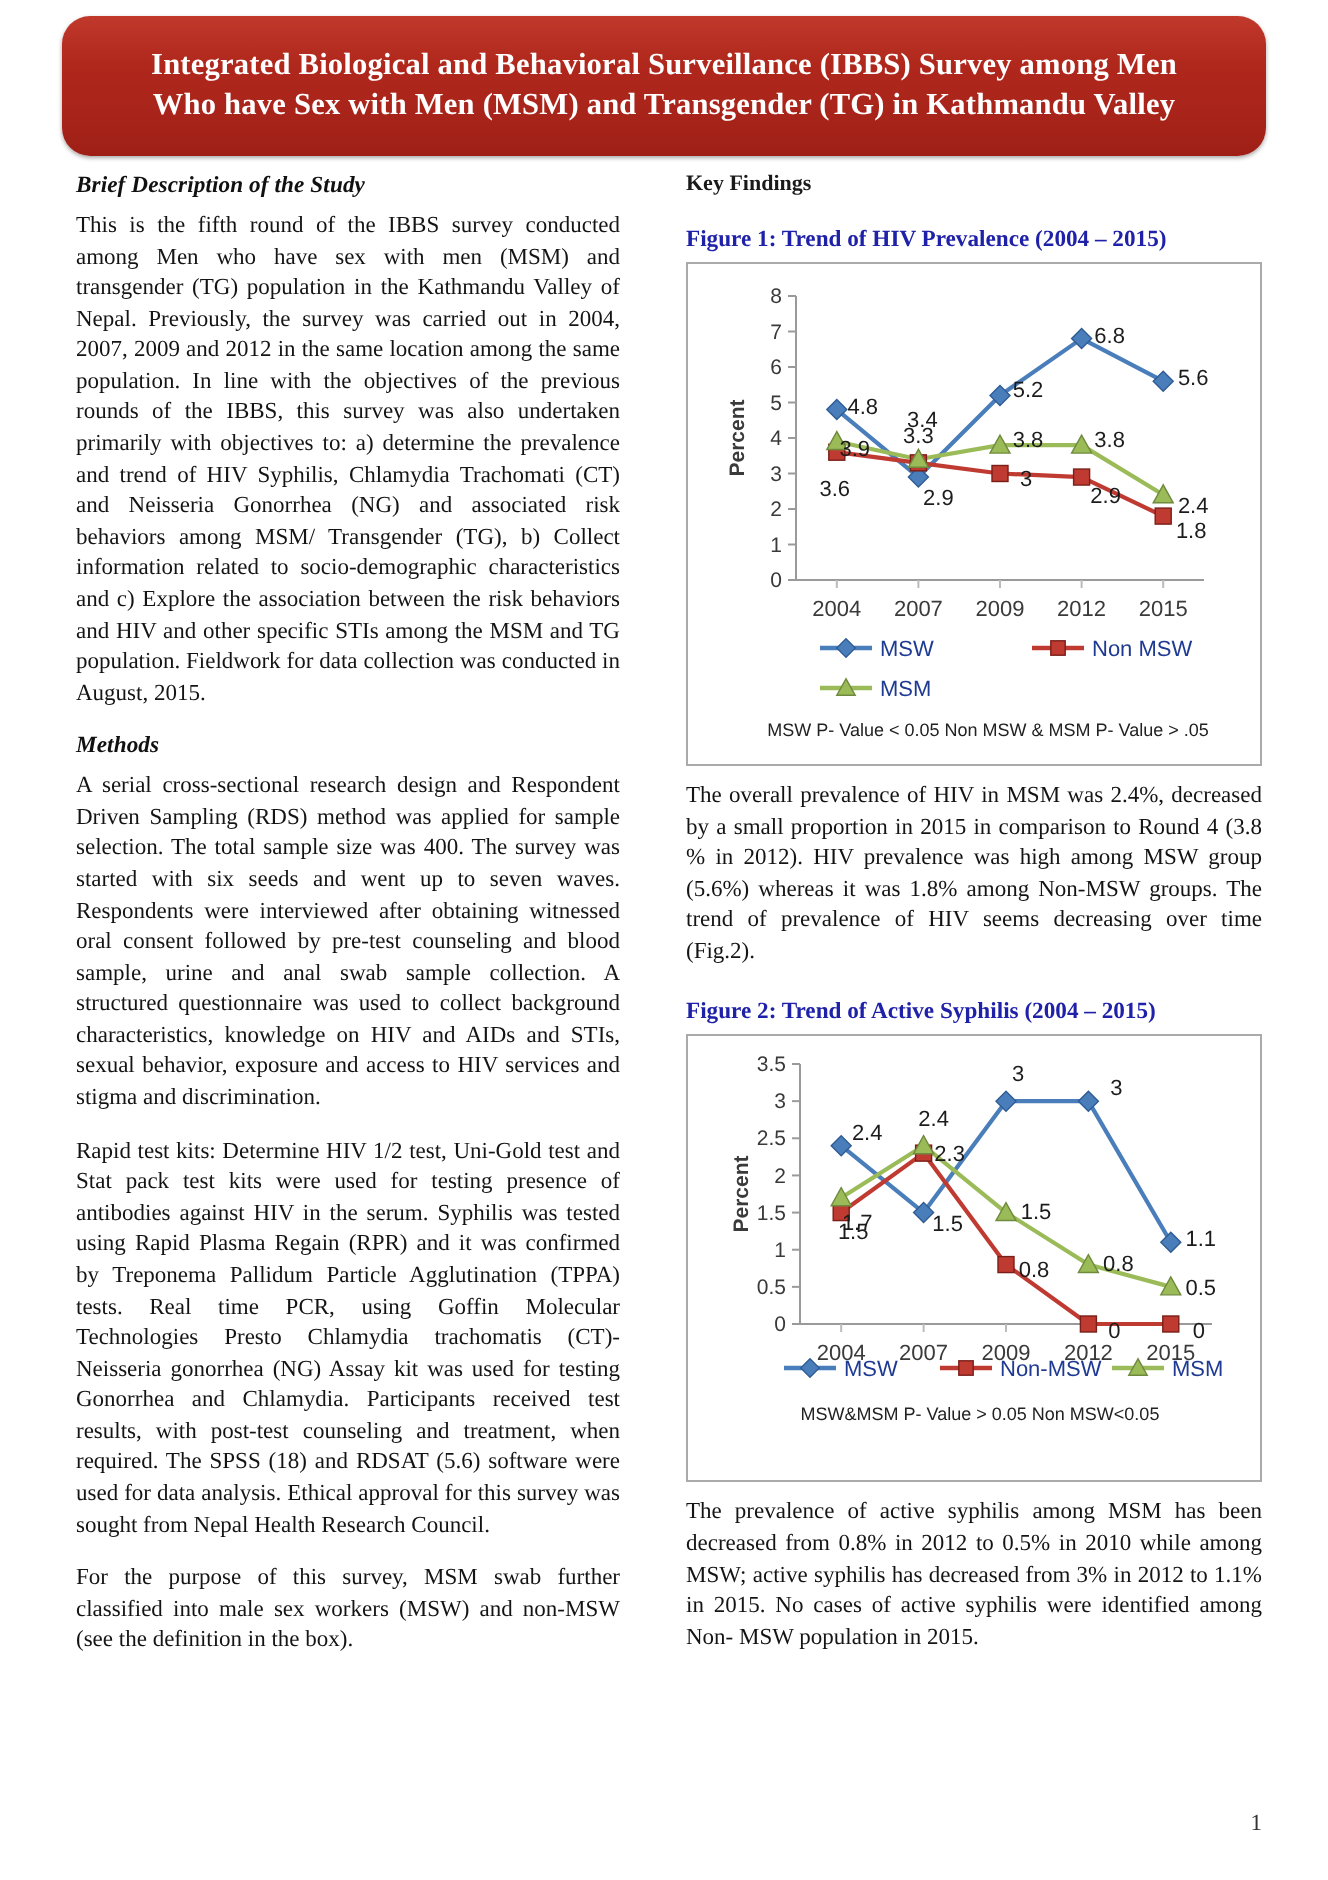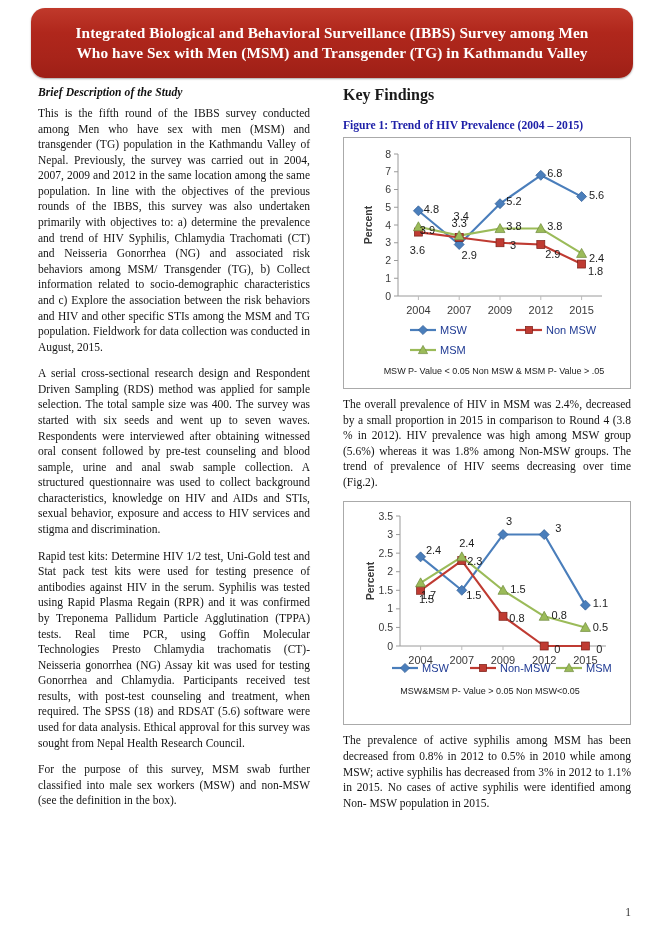--- a/index.html
+++ b/index.html
@@ -80,21 +80,21 @@
     line-height: 1.355;
     text-align: justify;
     margin: 0 0 11px 0;
     color: #141414;
     hyphens: none;
   }
   p.body.last { margin-bottom: 0; }
 
   .kf-head {
     font-family: "Liberation Serif", serif;
-    font-size: 16px;
+    font-size: 11px;
     font-weight: bold;
     margin: 0 0 8px 0;
   }
   .fig-title {
     font-family: "Liberation Serif", serif;
     font-size: 11.6px;
     font-weight: bold;
     color: #1f21a8;
     margin: 15px 0 5px 0;
   }
@@ -153,20 +153,21 @@
 
   <div class="banner">
     <div class="banner-title">Integrated Biological and Behavioral Surveillance (IBBS) Survey among Men Who have Sex with Men (MSM) and Transgender (TG) in Kathmandu Valley</div>
   </div>
 
   <div class="columns">
 
     <div class="col col-left">
       <h2 class="section-head">Brief Description of the Study</h2>
       <p class="body">This is the fifth round of the IBBS survey conducted among Men who have sex with men (MSM) and transgender (TG) population in the Kathmandu Valley of Nepal. Previously, the survey was carried out in 2004, 2007, 2009 and 2012 in the same location among the same population. In line with the objectives of the previous rounds of the IBBS, this survey was also undertaken primarily with objectives to: a) determine the prevalence and trend of HIV Syphilis, Chlamydia Trachomati (CT) and Neisseria Gonorrhea (NG) and associated risk behaviors among MSM/ Transgender (TG), b) Collect information related to socio-demographic characteristics and c) Explore the association between the risk behaviors and HIV and other specific STIs among the MSM and TG population. Fieldwork for data collection was conducted in August, 2015.</p>
+      <h2 class="section-head">Methods</h2>
       <p class="body">A serial cross-sectional research design and Respondent Driven Sampling (RDS) method was applied for sample selection. The total sample size was 400. The survey was started with six seeds and went up to seven waves. Respondents were interviewed after obtaining witnessed oral consent followed by pre-test counseling and blood sample, urine and anal swab sample collection. A structured questionnaire was used to collect background characteristics, knowledge on HIV and AIDs and STIs, sexual behavior, exposure and access to HIV services and stigma and discrimination.</p>
       <p class="body">Rapid test kits: Determine HIV 1/2 test, Uni-Gold test and Stat pack test kits were used for testing presence of antibodies against HIV in the serum. Syphilis was tested using Rapid Plasma Regain (RPR) and it was confirmed by Treponema Pallidum Particle Agglutination (TPPA) tests. Real time PCR, using Goffin Molecular Technologies Presto Chlamydia trachomatis (CT)- Neisseria gonorrhea (NG) Assay kit was used for testing Gonorrhea and Chlamydia. Participants received test results, with post-test counseling and treatment, when required. The SPSS (18) and RDSAT (5.6) software were used for data analysis. Ethical approval for this survey was sought from Nepal Health Research Council.</p>
       <p class="body last">For the purpose of this survey, MSM swab further classified into male sex workers (MSW) and non-MSW (see the definition in the box).</p>
     </div>
 
     <div class="col col-right">
       <div class="kf-head">Key Findings</div>
 
       <div class="fig-title">Figure 1: Trend of HIV Prevalence (2004 – 2015)</div>
       <div class="fig-box">
@@ -243,20 +244,21 @@
             <text x="202" y="196" class="chart-legend-text">Non MSW</text>
             <line x1="66" y1="212" x2="92" y2="212" stroke="#9bbb59" stroke-width="2.2"></line>
             <polygon points="79,207.4 74.4,215.6 83.6,215.6" fill="#9bbb59" stroke="#6f8a3c" stroke-width="0.7"></polygon>
             <text x="96" y="216" class="chart-legend-text">MSM</text>
             <text x="150" y="236" text-anchor="middle" class="chart-note-text">MSW P- Value  &lt; 0.05     Non MSW  &amp; MSM  P- Value &gt; .05</text>
           </svg>
       </div>
 
       <p class="body">The overall prevalence of HIV in MSM was 2.4%, decreased by a small proportion in 2015 in comparison to Round 4 (3.8 % in 2012). HIV prevalence was high among MSW group (5.6%) whereas it was 1.8% among Non-MSW groups. The trend of prevalence of HIV  seems  decreasing over time (Fig.2).</p>
 
+      <div class="fig-title">Figure 2: Trend of Active Syphilis (2004 – 2015)</div>
       <div class="fig-box">
         <svg id="svg-figure2" width="286" height="222" viewBox="0 0 286 222">
             <line x1="56" y1="14" x2="56" y2="144" stroke="#9a9a9a" stroke-width="1"></line>
             <line x1="56" y1="144" x2="262" y2="144" stroke="#9a9a9a" stroke-width="1"></line>
             <line x1="52" y1="144" x2="56" y2="144" stroke="#9a9a9a" stroke-width="1"></line>
             <text x="49" y="147.6" text-anchor="end" class="chart-tick-text">0</text>
             <line x1="52" y1="125.42857142857143" x2="56" y2="125.42857142857143" stroke="#9a9a9a" stroke-width="1"></line>
             <text x="49" y="129.02857142857144" text-anchor="end" class="chart-tick-text">0.5</text>
             <line x1="52" y1="106.85714285714286" x2="56" y2="106.85714285714286" stroke="#9a9a9a" stroke-width="1"></line>
             <text x="49" y="110.45714285714286" text-anchor="end" class="chart-tick-text">1</text>

